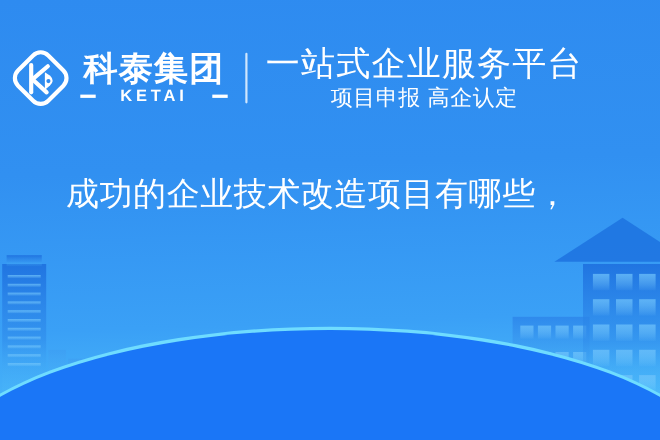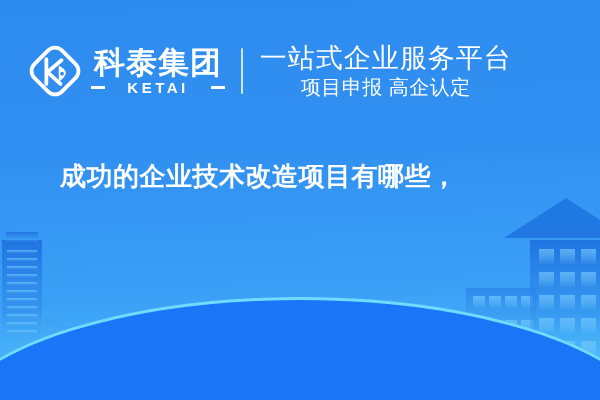--- a/index.html
+++ b/index.html
@@ -112,21 +112,21 @@
     flex: 0 0 auto;
     border-radius: 1px;
   }
 
   .tagline {
     display: flex;
     flex-direction: column;
     gap: 4px;
   }
   .tagline-main {
-    font-size: 27px;
+    font-size: 31px;
     color: #ffffff;
     line-height: 1.05;
     letter-spacing: 1px;
     white-space: nowrap;
   }
   .tagline-sub {
     font-size: 20px;
     color: #ffffff;
     line-height: 1.05;
     letter-spacing: 0.5px;
@@ -135,22 +135,22 @@
   }
 
   
   .headline {
     position: absolute;
     left: 60px;
     top: 152px;
     width: 500px;
   }
   .headline-line {
-    font-size: 26px;
-    font-weight: bold;
+    font-size: 30px;
+    font-weight: normal;
     color: #ffffff;
     line-height: 49px;
     letter-spacing: 0.5px;
     white-space: nowrap;
   }
 </style>
 </head>
 <body>
 
 <div class="banner">

